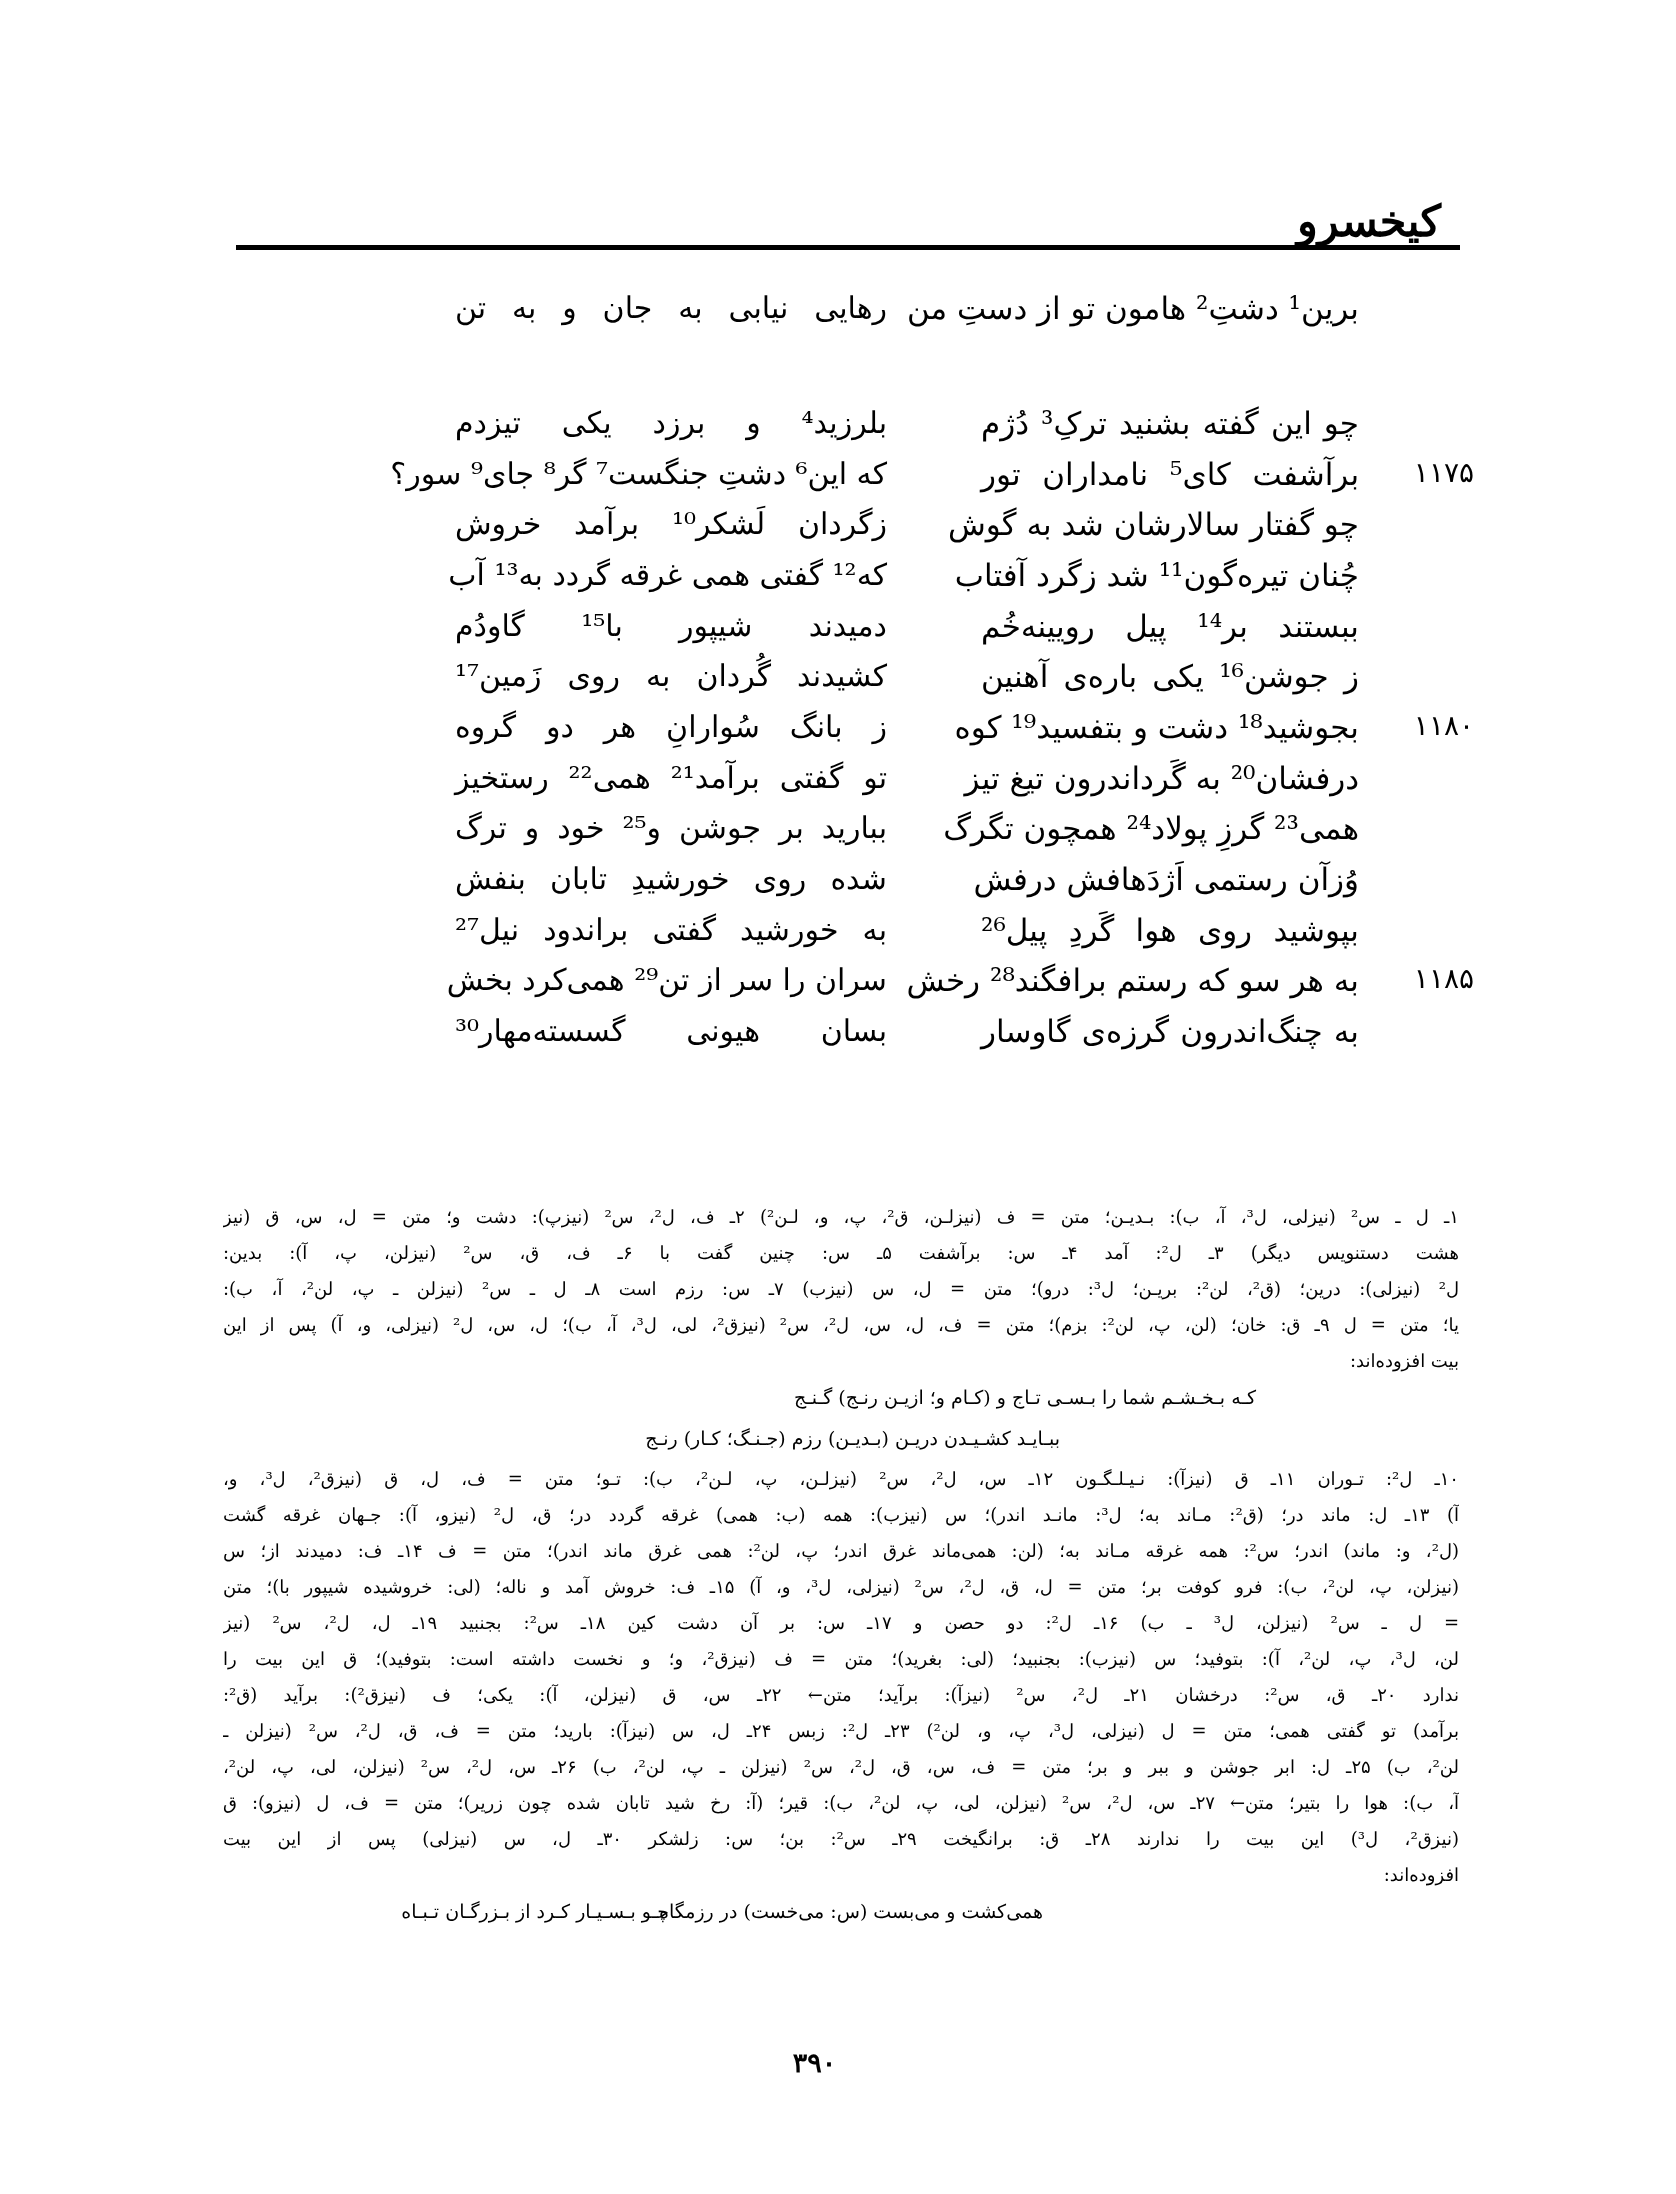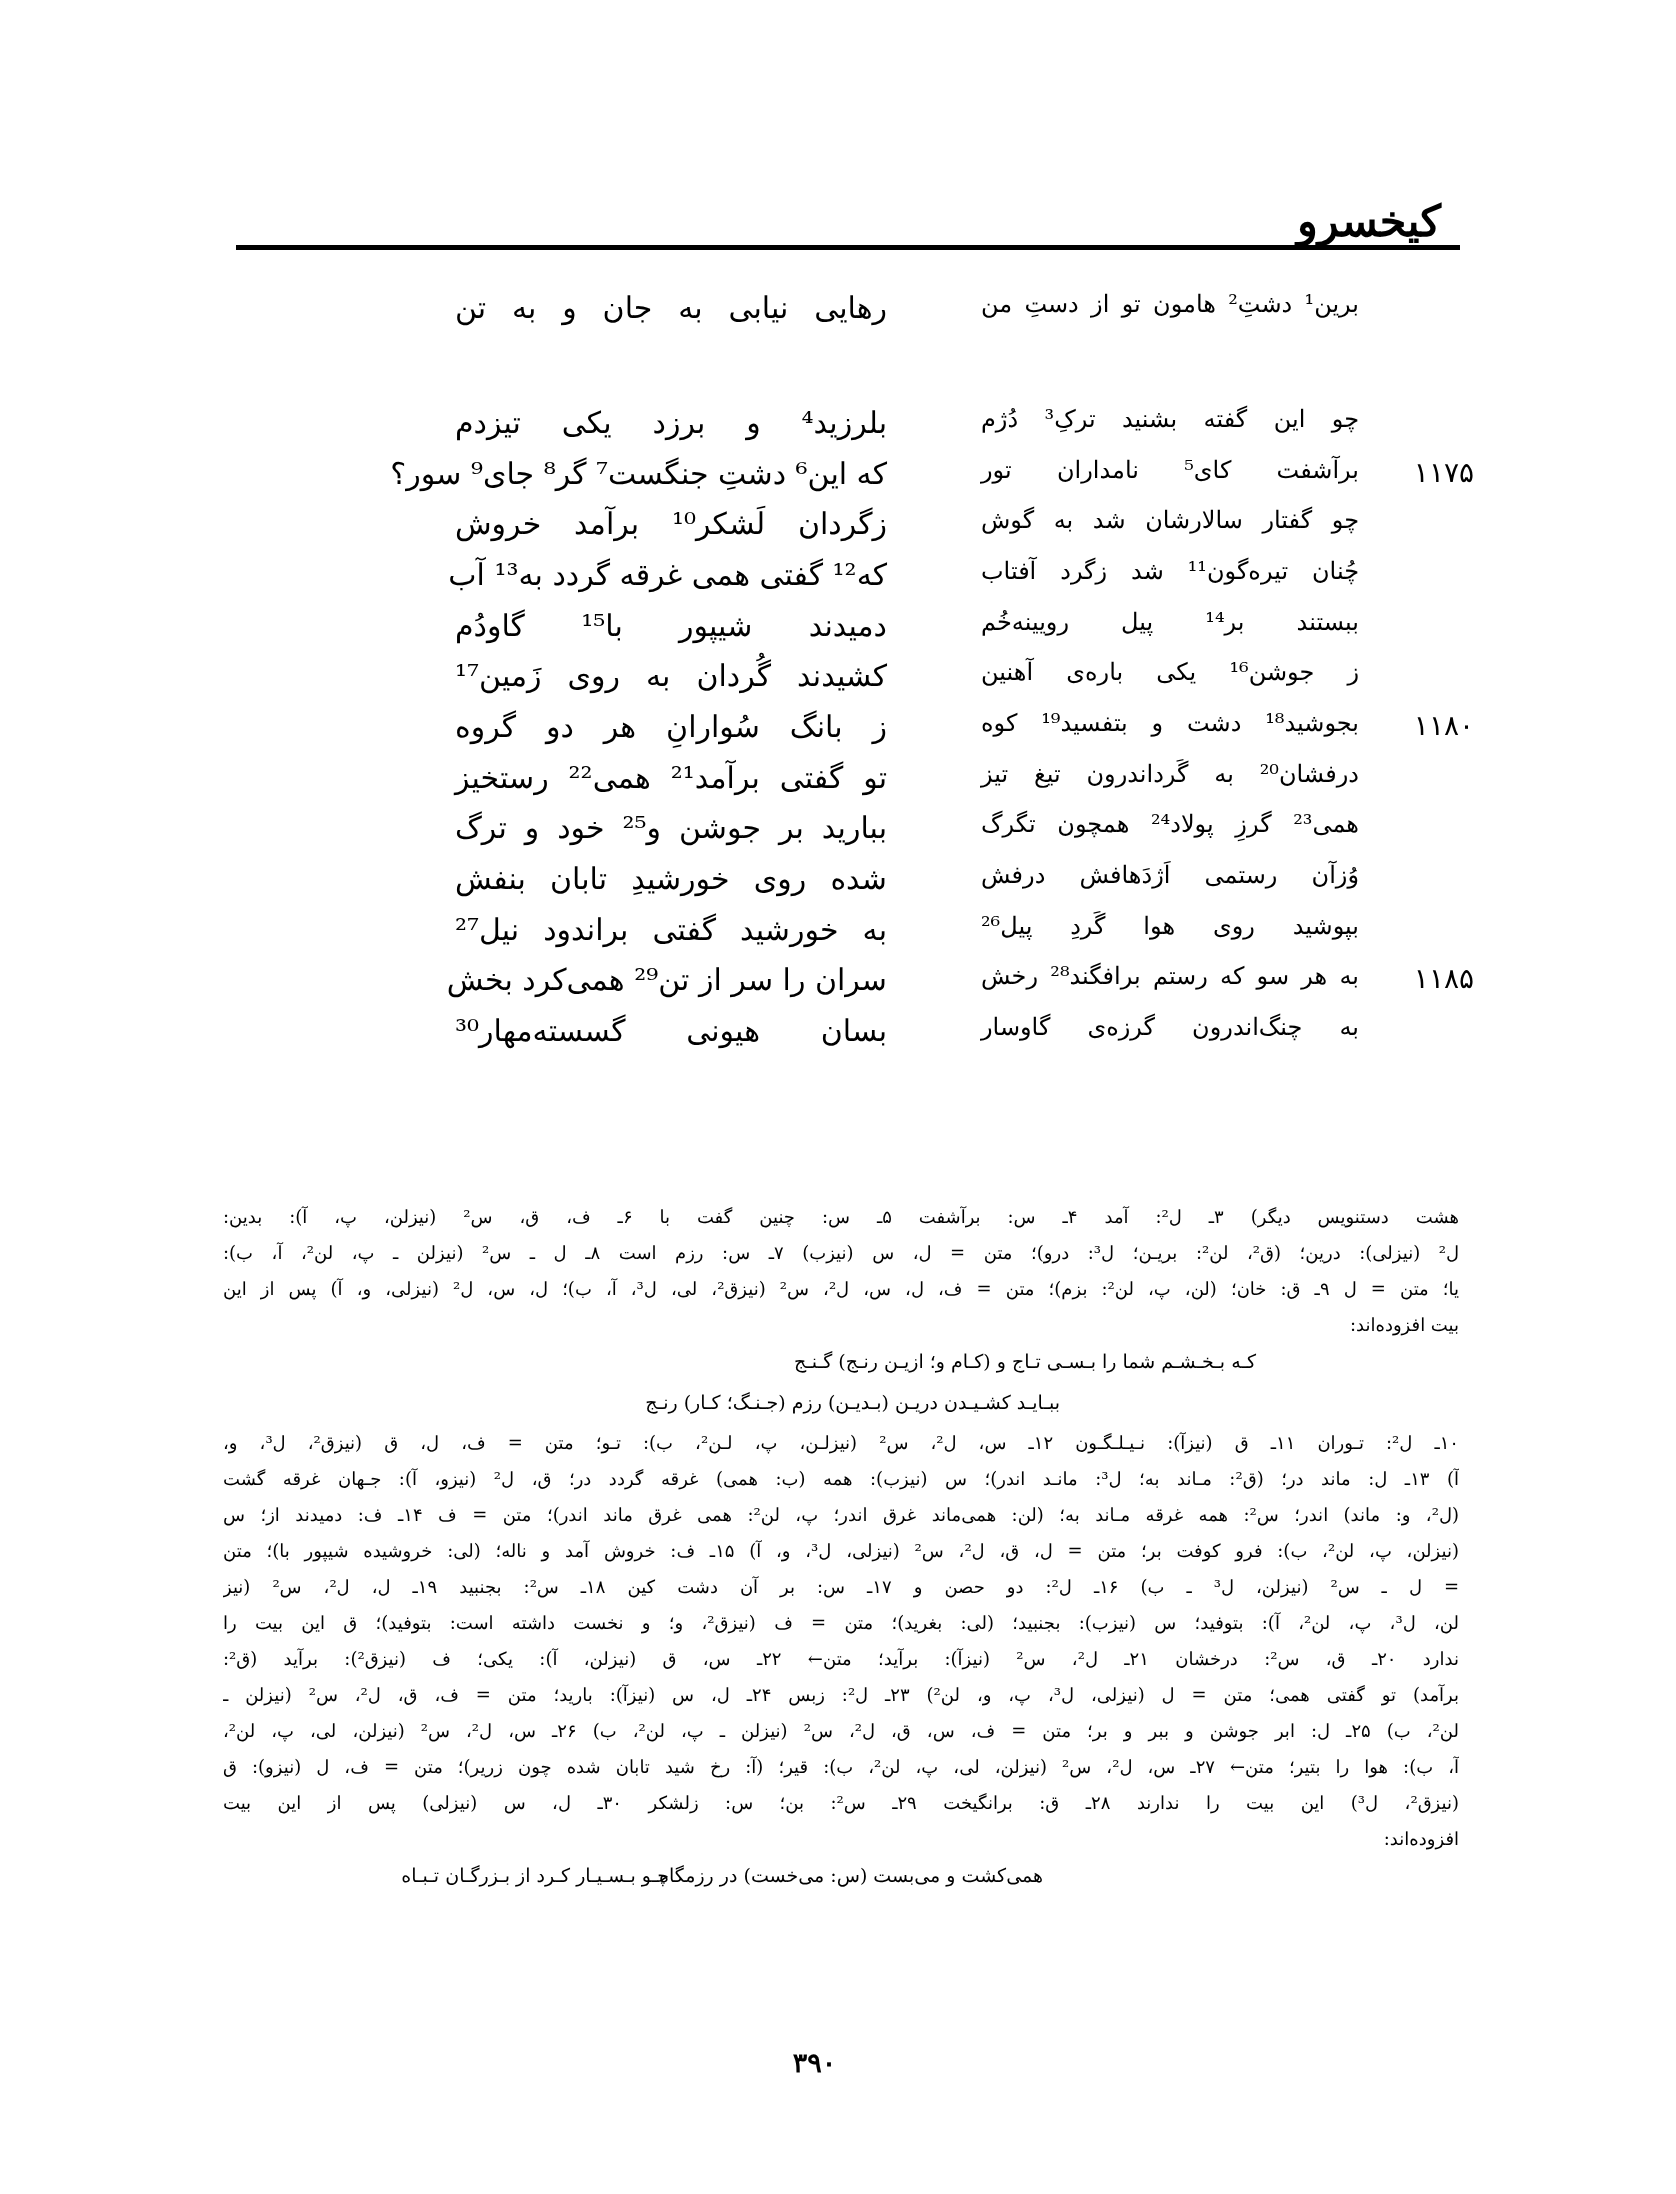--- a/index.html
+++ b/index.html
@@ -2,21 +2,21 @@
 <html style="font-size:10.8px"><head>
 <meta charset="utf-8">
 <style>
   html, body { margin:0; padding:0; background:#ffffff; }
   body { width:1677px; height:2194px; position:relative; font-family:"DejaVu Serif", serif; color:#000; overflow:hidden; }
   .page { position:absolute; left:0; top:0; width:1677px; height:2194px; direction:rtl; }
   .running-head { position:absolute; right:236px; top:196px; font-size:43px; font-weight:bold; font-family:Liberation Sans, sans-serif; }
   .head-rule { position:absolute; left:236px; width:1224px; top:245px; height:4.7px; background:#000; }
   .verses { position:absolute; left:0; top:290px; width:1677px; }
   .couplet { position:absolute; left:0; width:1677px; height:47px; }
-  .hemi-right { position:absolute; right:318px; width:378px; text-align:justify; text-align-last:justify; font-size:24px; white-space:nowrap; }
+  .hemi-right { position:absolute; right:318px; width:378px; text-align:justify; text-align-last:justify; font-size:31px; white-space:nowrap; }
   .hemi-left { position:absolute; right:790px; width:432px; text-align:justify; text-align-last:justify; font-size:30px; white-space:nowrap; }
   .verse-num { position:absolute; right:203px; width:81px; text-align:right; font-size:28px; direction:rtl; }
   .notes { position:absolute; left:223px; top:1199px; width:1236px; font-size:18px; line-height:36px; text-align:justify; }
   .note-line { white-space:nowrap; overflow:hidden; height:36px; text-align:justify; text-align-last:justify; }
   .note-line.last { text-align-last:right; }
   .added-verse { position:relative; height:41px; font-size:19px; }
   .added-verse span { position:absolute; white-space:nowrap; }
   .folio { position:absolute; left:0; width:1629px; top:2047px; text-align:center; font-size:27px; font-weight:bold; }
 </style>
 </head>
@@ -94,20 +94,21 @@
       </div>
       <div class="couplet" style="top: 723px;">
         <span class="verse-num"></span>
         <span class="hemi-right">به چنگ‌اندرون گرزه‌ی گاوسار</span>
         <span class="hemi-left">بسان هیونی گسسته‌مهار³⁰</span>
       </div>
     </div>
 
   <div class="notes">
     <div id="notes1">
+        <div class="note-line">۱ـ ل ـ س² (نیزلی، ل³، آ، ب): بـدیـن؛ متن = ف (نیزلـن، ق²، پ، و، لـن²)     ۲ـ ف، ل²، س² (نیزپ): دشت و؛ متن = ل، س، ق (نیز</div>
         <div class="note-line">هشت دستنویس دیگر)     ۳ـ ل²: آمد     ۴ـ س: برآشفت     ۵ـ س: چنین گفت با     ۶ـ ف، ق، س² (نیزلن، پ، آ): بدین:</div>
         <div class="note-line">ل² (نیزلی): درین؛ (ق²، لن²: بریـن؛ ل³: درو)؛ متن = ل، س (نیزب)     ۷ـ س: رزم است     ۸ـ ل ـ س² (نیزلن ـ پ، لن²، آ، ب):</div>
         <div class="note-line">یا؛ متن = ل     ۹ـ ق: خان؛ (لن، پ، لن²: بزم)؛ متن = ف، ل، س، ل²، س² (نیزق²، لی، ل³، آ، ب)؛ ل، س، ل² (نیزلی، و، آ) پس از این</div>
         <div class="note-line last">بیت افزوده‌اند:</div>
       </div>
     <div class="added-verse">
       <span style="right:203px;">کـه بـخـشـم شما را بـسـی تـاج و (کـام و؛ ازیـن رنـج) گـنـج</span>
     </div>
     <div class="added-verse">
       <span style="right:399px;">ببـایـد کشـیـدن دریـن (بـدیـن) رزم (جـنـگ؛ کـار) رنـج</span>

